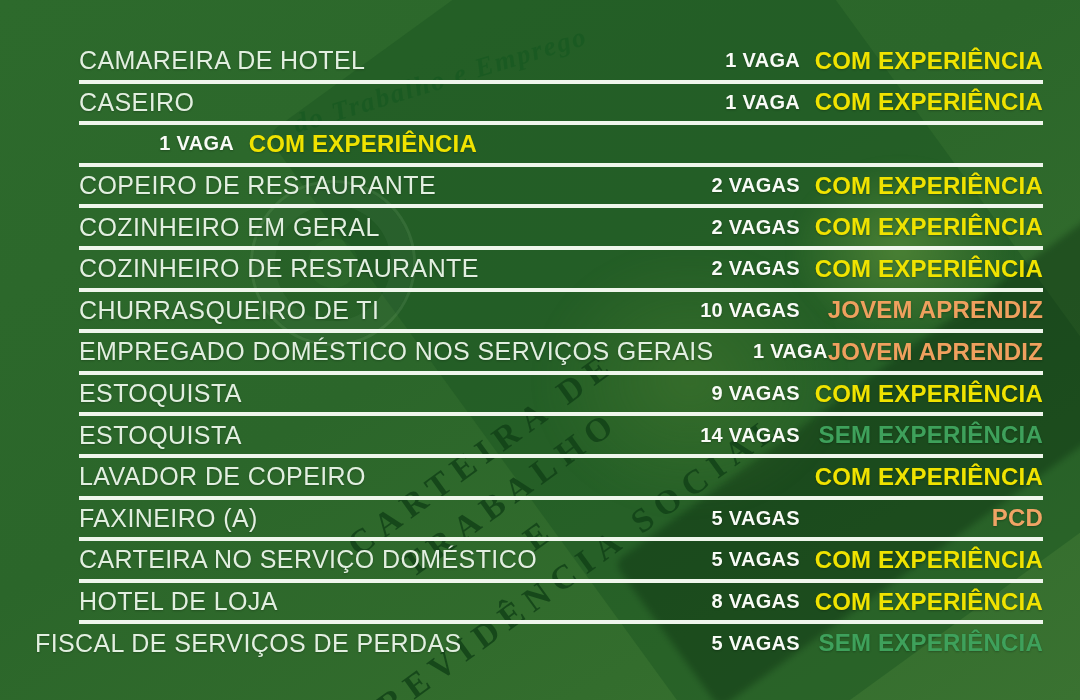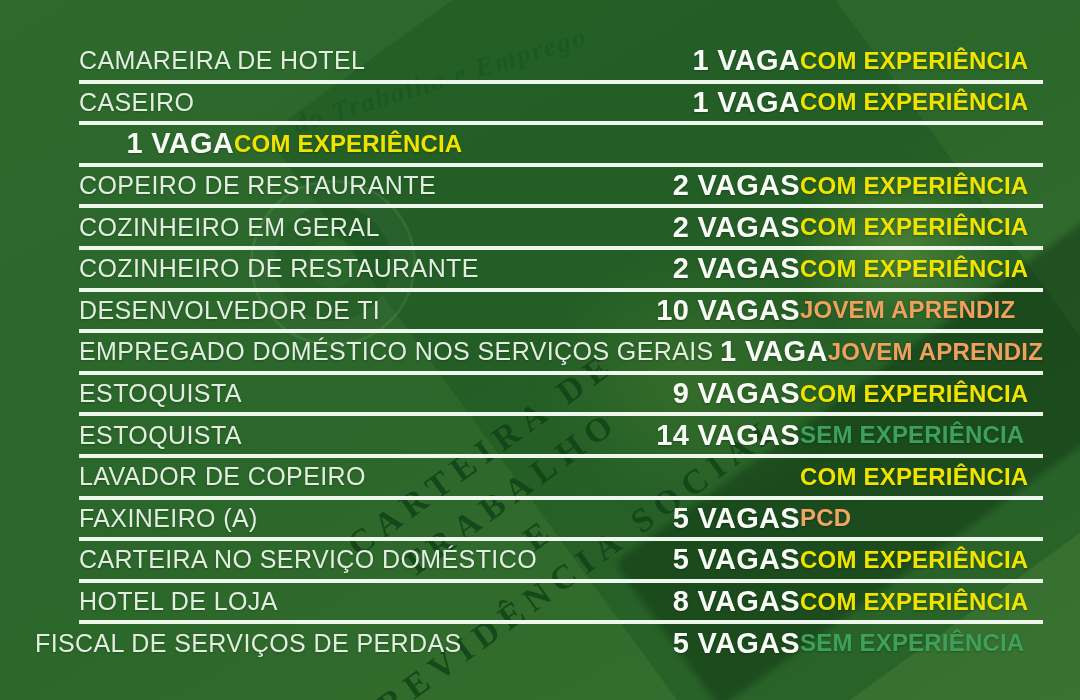--- a/index.html
+++ b/index.html
@@ -55,26 +55,26 @@
   .row{
     flex:1;display:flex;align-items:center;box-sizing:border-box;
   }
   .row:not(:last-child){border-bottom:4px solid var(--sep,#eff6ec);margin-left:44px;}
   .job-title{
     flex:1;font-size:25px;font-weight:400;letter-spacing:.4px;
     color:var(--title,#e2efe0);white-space:nowrap;
     text-shadow:0 1px 2px rgba(0,0,0,.22);
   }
   .vacancy{
-    width:155px;text-align:right;font-size:29px;font-weight:700;
+    width:155px;text-align:right;font-size:20px;font-weight:700;
     letter-spacing:.3px;color:var(--vac,#f8fbf6);white-space:nowrap;
     text-shadow:0 1px 2px rgba(0,0,0,.25);
   }
   .req{
-    width:243px;text-align:left;font-size:24px;font-weight:700;
+    width:243px;text-align:right;font-size:24px;font-weight:700;
     letter-spacing:.2px;white-space:nowrap;
     text-shadow:0 1px 2px rgba(0,0,0,.25);
   }
 </style>
 </head>
 <body>
 
 <div class="canvas" style="--sep: #eff6ec; --title: #e2efe0; --vac: #f8fbf6;">
 
   <div class="layer card-shape"></div>
@@ -113,21 +113,21 @@
         <div class="job-title">COZINHEIRO EM GERAL</div>
         <div class="vacancy">2 VAGAS</div>
         <div class="req" style="color: rgb(240, 227, 0);">COM EXPERIÊNCIA</div>
       </div>
       <div class="row">
         <div class="job-title">COZINHEIRO DE RESTAURANTE</div>
         <div class="vacancy">2 VAGAS</div>
         <div class="req" style="color: rgb(240, 227, 0);">COM EXPERIÊNCIA</div>
       </div>
       <div class="row">
-        <div class="job-title">DESENVOLVEDOR DE TI</div>
+        <div class="job-title">CHURRASQUEIRO DE TI</div>
         <div class="vacancy">10 VAGAS</div>
         <div class="req" style="color: rgb(239, 160, 94);">JOVEM APRENDIZ</div>
       </div>
       <div class="row">
         <div class="job-title">EMPREGADO DOMÉSTICO NOS SERVIÇOS GERAIS</div>
         <div class="vacancy">1 VAGA</div>
         <div class="req" style="color: rgb(239, 160, 94);">JOVEM APRENDIZ</div>
       </div>
       <div class="row">
         <div class="job-title">ESTOQUISTA</div>

